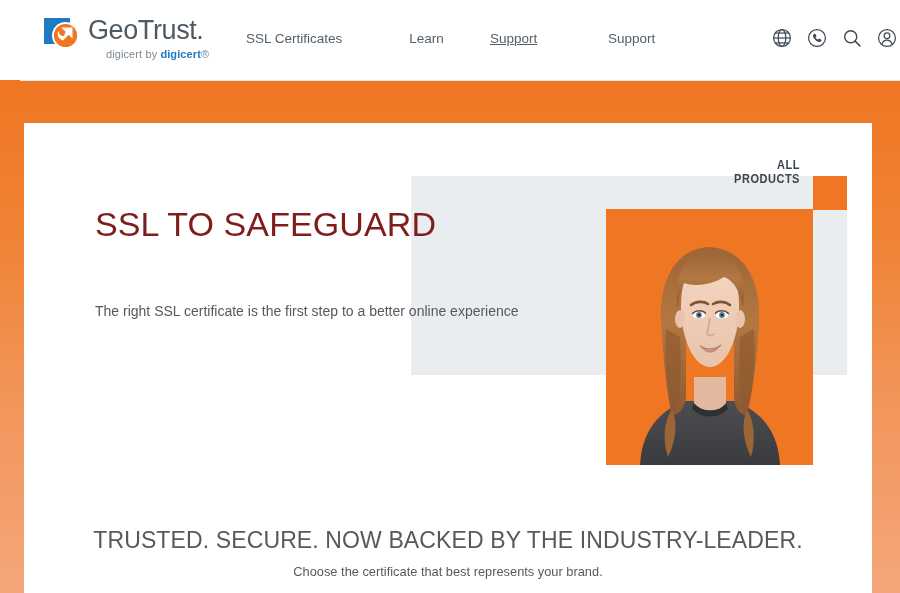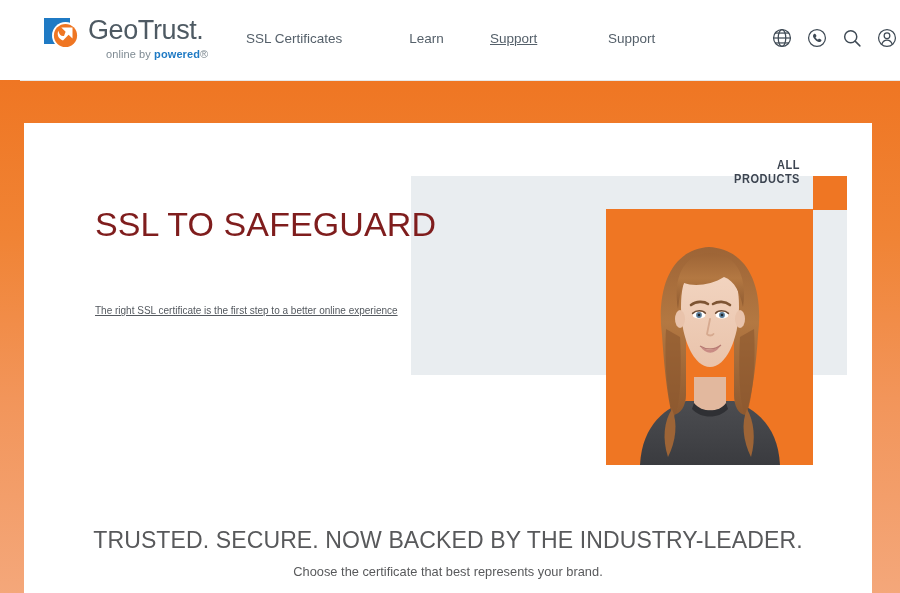--- a/index.html
+++ b/index.html
@@ -199,25 +199,24 @@
     color: #7f1d1d;
     letter-spacing: 0.1px;
     z-index: 10;
   }
 
   .hero-sub {
     position: absolute;
     left: 95px;
     top: 299px;
     width: 470px;
-    font-size: 10px;
+    font-size: 14px;
     line-height: 24.5px;
     color: #54595f;
     z-index: 10;
-    text-decoration: underline;
   }
 
   
   .section-title {
     position: absolute;
     left: 24px;
     top: 526px;
     width: 848px;
     text-align: center;
     font-size: 24px;
@@ -336,21 +335,21 @@
 
     <a class="logo-block" href="#">
       <svg class="logo-mark" viewBox="0 0 40 32">
         <rect x="0" y="0" width="26" height="26" fill="#1f7ac4"></rect>
         <circle cx="21.5" cy="17.5" r="13.5" fill="#ffffff"></circle>
         <circle cx="21.5" cy="17.5" r="11.6" fill="#ef7623"></circle>
         <path d="M28.5 9.4 L28.5 20.6 L24.6 16.8 L19.0 22.4 C14.4 21.2 12.6 16.4 14.4 12.8
                  C15.0 16.8 17.4 18.6 20.0 18.0 L21.6 13.8 L17.3 9.4 Z" fill="#ffffff"></path>
       </svg>
       <span class="logo-word"><span>GeoTrust</span><span class="dot">.</span></span>
-      <span class="logo-sub"><span>online by </span><span class="brand">powered</span><span>®</span></span>
+      <span class="logo-sub"><span>digicert by </span><span class="brand">digicert</span><span>®</span></span>
     </a>
 
     <nav class="main-nav">
       <a class="nav-item" href="#">SSL Certificates</a>
       <a class="nav-item" href="#">Learn</a>
       <a class="nav-item" href="#">Support</a>
       <a class="nav-item" href="#">Support</a>
     </nav>
 
     <div class="header-icons">

